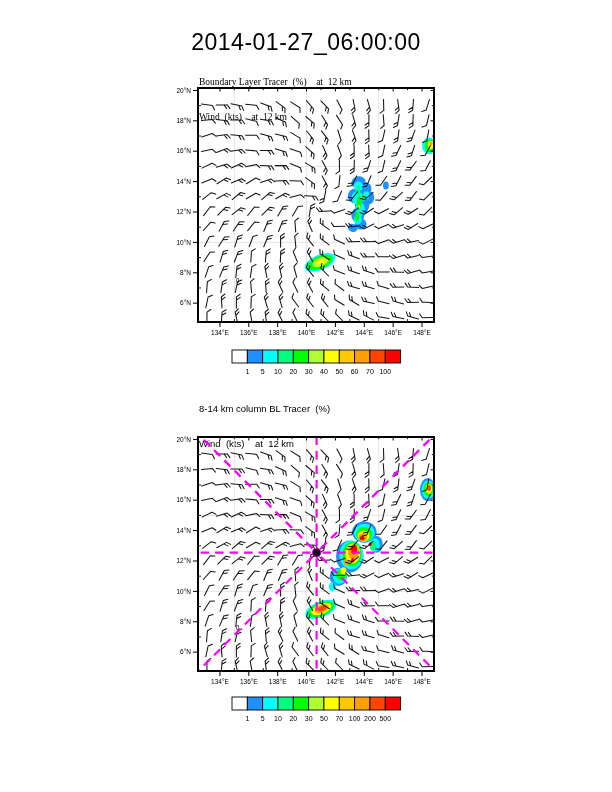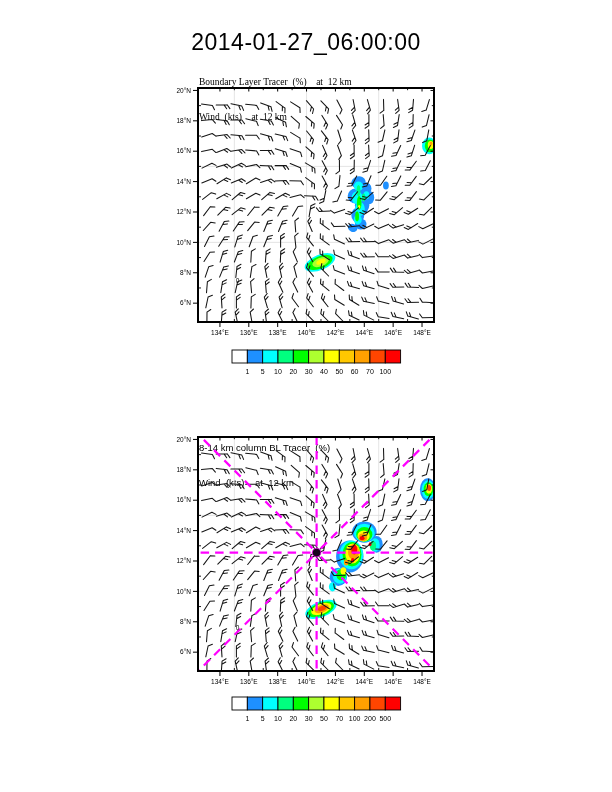--- a/index.html
+++ b/index.html
@@ -2,21 +2,21 @@
 <html><head>
 <meta charset="utf-8">
 <style>
   html,body{margin:0;padding:0;background:#ffffff;}
   .page{position:relative;width:612px;height:792px;background:#ffffff;overflow:hidden;
         font-family:"Liberation Sans",sans-serif;color:#000;}
   .title{position:absolute;top:29px;left:0;width:612px;text-align:center;
          font-size:23px;letter-spacing:0.5px;white-space:pre;}
   .subtitle{position:absolute;left:199px;font-size:9.5px;line-height:11.5px;white-space:pre;}
   .subtitle-top{top:54px;font-family:Liberation Serif, serif;}
-  .subtitle-bottom{top:419px;}
+  .subtitle-bottom{top:380px;}
   svg#plot{position:absolute;left:0;top:0;}
   svg text{font-family:"Liberation Sans",sans-serif;fill:#000;}
 </style>
 </head>
 <body>
 
 <div class="page">
   <div class="title">2014-01-27_06:00:00</div>
 
   <div class="subtitle subtitle-top">

